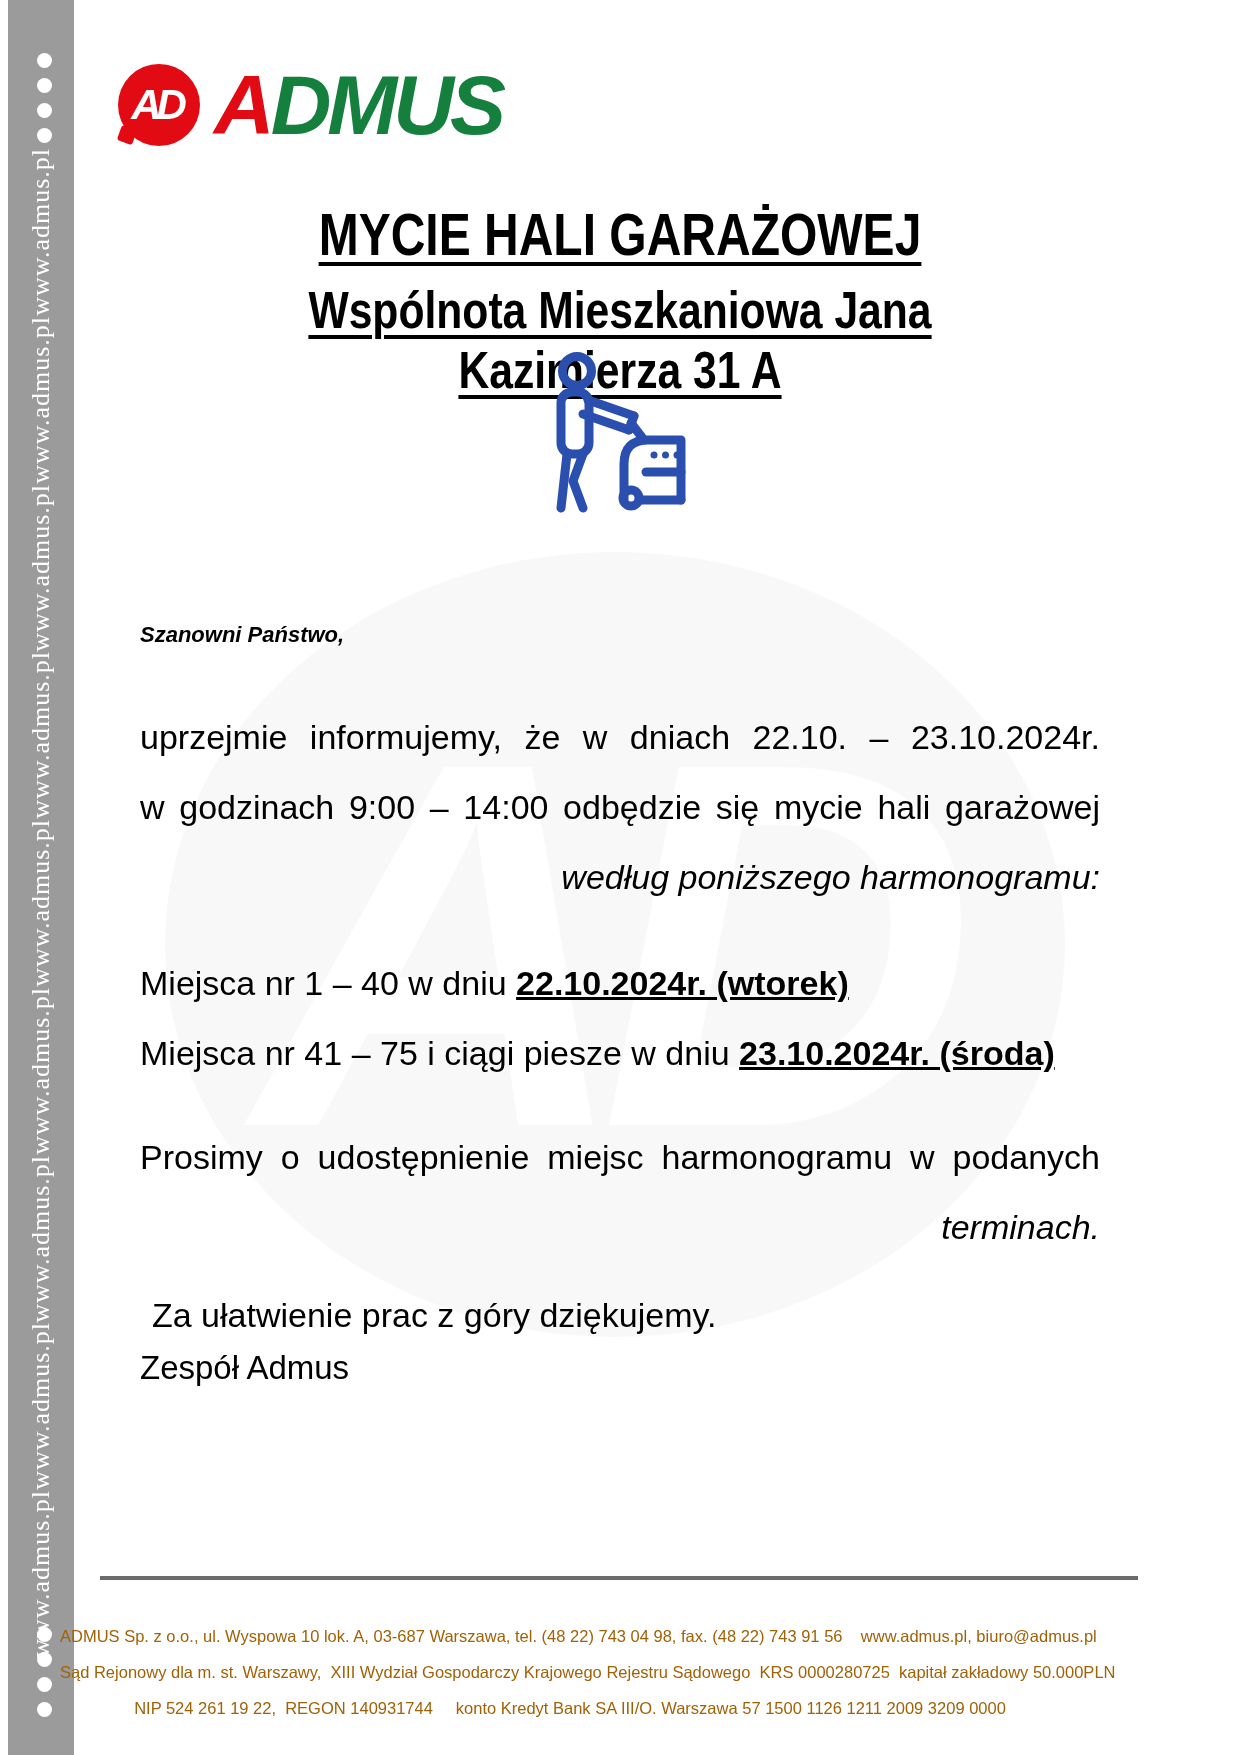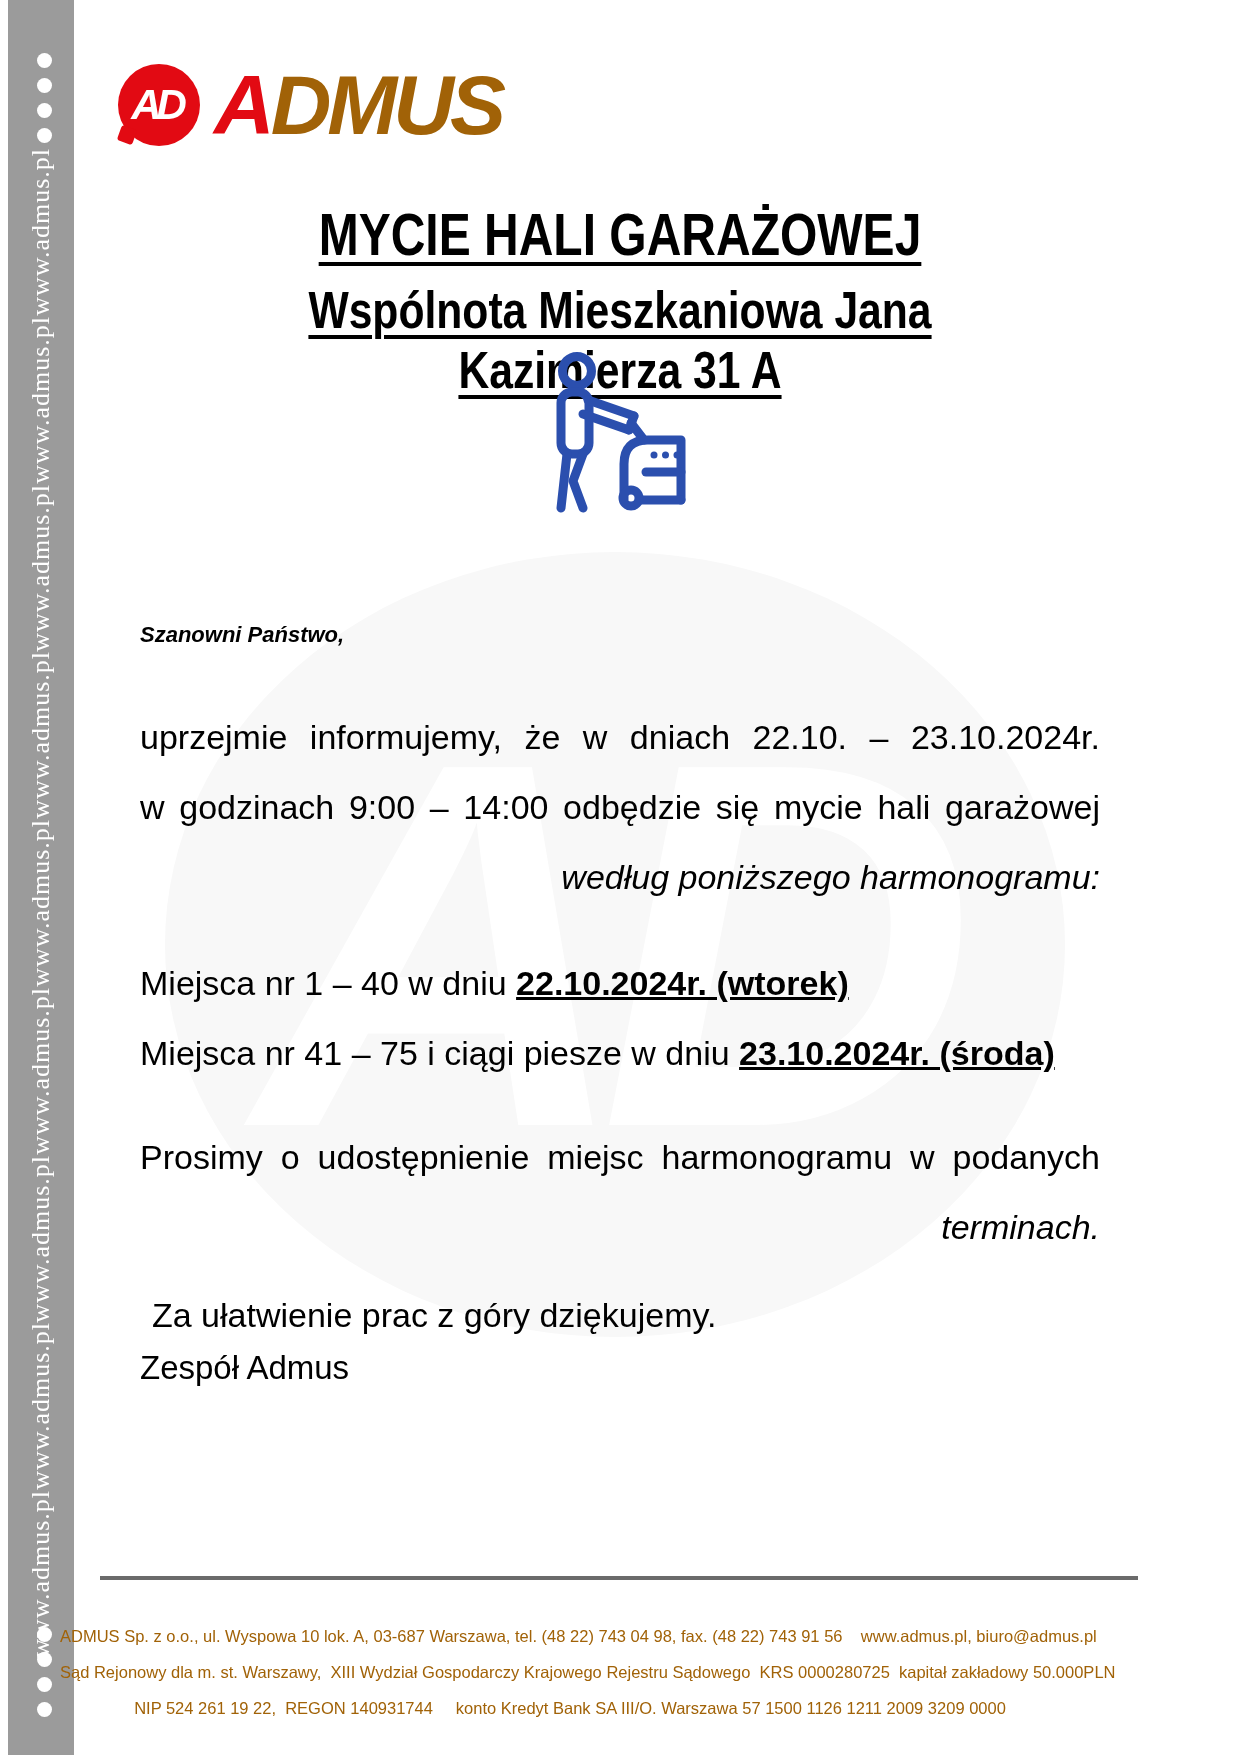--- a/index.html
+++ b/index.html
@@ -59,21 +59,21 @@
   }
   .logo-badge span {
     color:#fff; font-weight: 800; font-style: italic;
     font-size: 42px; letter-spacing: -5px; padding-right: 5px;
   }
   .logo-word {
     margin-left: 14px; font-size: 84px; line-height: 82px;
     font-weight: 800; font-style: italic; letter-spacing: -4px;
   }
   .logo-a { color: #e20a13; }
-  .logo-rest { color: #a16207; font-style: italic; }
+  .logo-rest { color: #15803d; font-style: italic; }
 
   
   .title, .subtitle {
     position: absolute; left: 100px; width: 1040px; margin: 0;
     text-align: center; font-weight: 700; color: #000;
     text-decoration: underline; text-decoration-thickness: 4px; text-underline-offset: 7px;
   }
   .title    { top: 200px; font-size: 60px; transform: scaleX(0.80); }
   .subtitle { top: 280px; font-size: 52px; transform: scaleX(0.82); }
 

